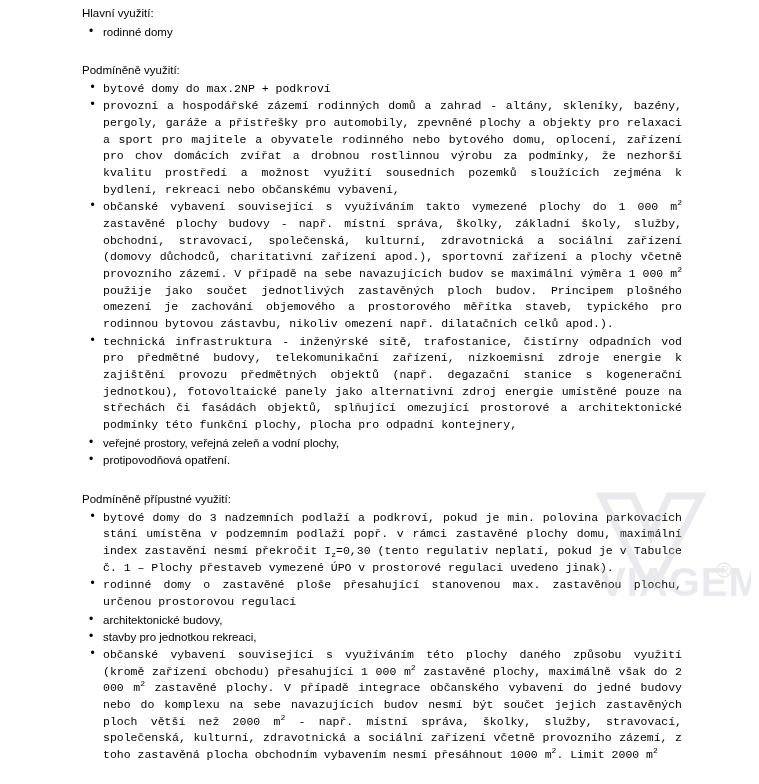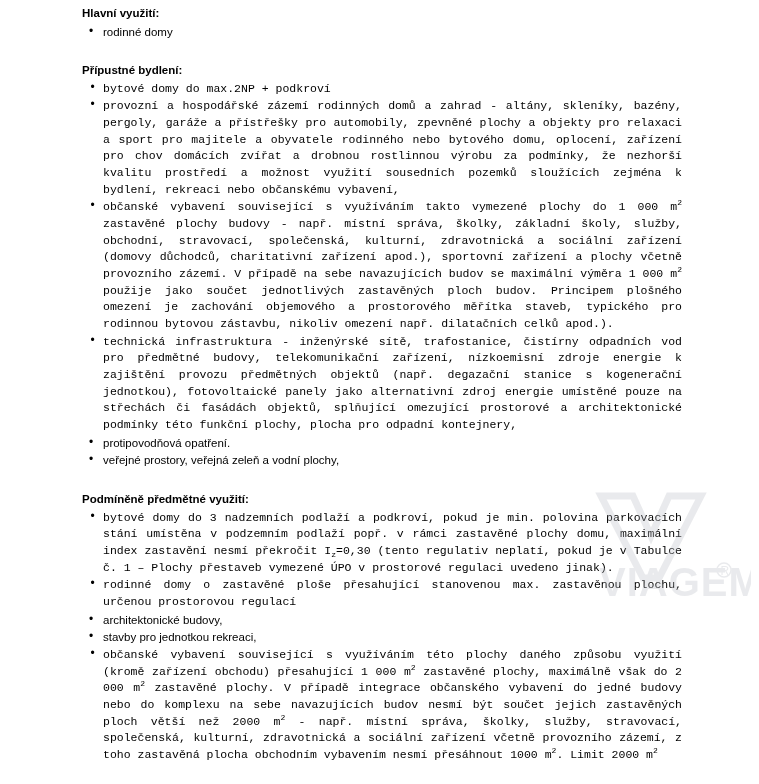--- a/index.html
+++ b/index.html
@@ -22,21 +22,21 @@
     padding: 0;
     box-sizing: border-box;
   }
   .content {
     position: absolute;
     left: 82px;
     top: 6px;
     width: 600px;
   }
   .heading {
-    font-weight: bold;
+    font-weight: normal;
     font-size: 11.5px;
     line-height: 1.35;
     margin: 0 0 2px 0;
   }
   .spacer-lg { height: 22px; }
 
   ul.bullets {
     list-style: none;
     margin: 0;
     padding: 0;
@@ -107,35 +107,35 @@
     <div>
       <div class="heading">Hlavní využití:</div>
       <ul class="bullets">
         <li class="tight">rodinné domy</li>
       </ul>
     </div>
 
     <div class="spacer-lg"></div>
 
     <div>
-      <div class="heading">Přípustné bydlení:</div>
+      <div class="heading">Podmíněně využití:</div>
       <ul class="bullets">
         <li class="para">bytové domy do max.2NP + podkroví</li>
         <li class="para">provozní a hospodářské zázemí rodinných domů a zahrad - altány, skleníky, bazény, pergoly, garáže a přístřešky pro automobily, zpevněné plochy a objekty pro relaxaci a sport pro majitele a obyvatele rodinného nebo bytového domu, oplocení, zařízení pro chov domácích zvířat a drobnou rostlinnou výrobu za podmínky, že nezhorší kvalitu prostředí a možnost využití sousedních pozemků sloužících zejména k bydlení, rekreaci nebo občanskému vybavení,</li>
         <li class="para">občanské vybavení související s využíváním takto vymezené plochy do 1 000 m<sup>2</sup> zastavěné plochy budovy - např. místní správa, školky, základní školy, služby, obchodní, stravovací, společenská, kulturní, zdravotnická a sociální zařízení (domovy důchodců, charitativní zařízení apod.), sportovní zařízení a plochy včetně provozního zázemí. V případě na sebe navazujících budov se maximální výměra 1 000 m<sup>2</sup> použije jako součet jednotlivých zastavěných ploch budov. Principem plošného omezení je zachování objemového a prostorového měřítka staveb, typického pro rodinnou bytovou zástavbu, nikoliv omezení např. dilatačních celků apod.).</li>
         <li class="para">technická infrastruktura - inženýrské sítě, trafostanice, čistírny odpadních vod pro předmětné budovy, telekomunikační zařízení, nízkoemisní zdroje energie k zajištění provozu předmětných objektů (např.  degazační stanice s kogenerační jednotkou), fotovoltaické panely jako alternativní zdroj energie umístěné pouze na střechách či fasádách objektů, splňující omezující prostorové a architektonické podmínky této funkční plochy, plocha pro odpadní kontejnery,</li>
+        <li class="tight">veřejné prostory, veřejná zeleň a vodní plochy,</li>
         <li class="tight">protipovodňová opatření.</li>
-        <li class="tight">veřejné prostory, veřejná zeleň a vodní plochy,</li>
       </ul>
     </div>
 
     <div class="spacer-lg"></div>
 
     <div>
-      <div class="heading">Podmíněně předmětné využití:</div>
+      <div class="heading">Podmíněně přípustné využití:</div>
       <ul class="bullets">
         <li class="para">bytové domy do 3 nadzemních podlaží a podkroví, pokud je min. polovina parkovacích stání umístěna v podzemním podlaží popř. v rámci zastavěné plochy domu, maximální index zastavění nesmí překročit  I<sub>z</sub>=0,30 (tento regulativ neplatí, pokud je v Tabulce č. 1 – Plochy přestaveb vymezené ÚPO v prostorové regulaci uvedeno jinak).</li>
         <li class="para">rodinné domy o zastavěné ploše přesahující stanovenou max. zastavěnou plochu, určenou prostorovou regulací</li>
         <li class="tight">architektonické budovy,</li>
         <li class="tight">stavby pro jednotkou rekreaci,</li>
         <li class="para">občanské vybavení související s využíváním této plochy daného způsobu využití (kromě zařízení obchodu) přesahující 1 000 m<sup>2</sup> zastavěné plochy, maximálně však do 2 000 m<sup>2</sup> zastavěné plochy. V případě integrace občanského vybavení do jedné budovy nebo do komplexu na sebe navazujících budov nesmí být součet jejich zastavěných ploch větší než 2000 m<sup>2</sup> - např. místní správa, školky, služby, stravovací, společenská, kulturní, zdravotnická a sociální zařízení včetně provozního zázemí, z toho zastavěná plocha obchodním vybavením nesmí přesáhnout 1000 m<sup>2</sup>. Limit 2000 m<sup>2</sup></li>
       </ul>
     </div>
 
   </div>

